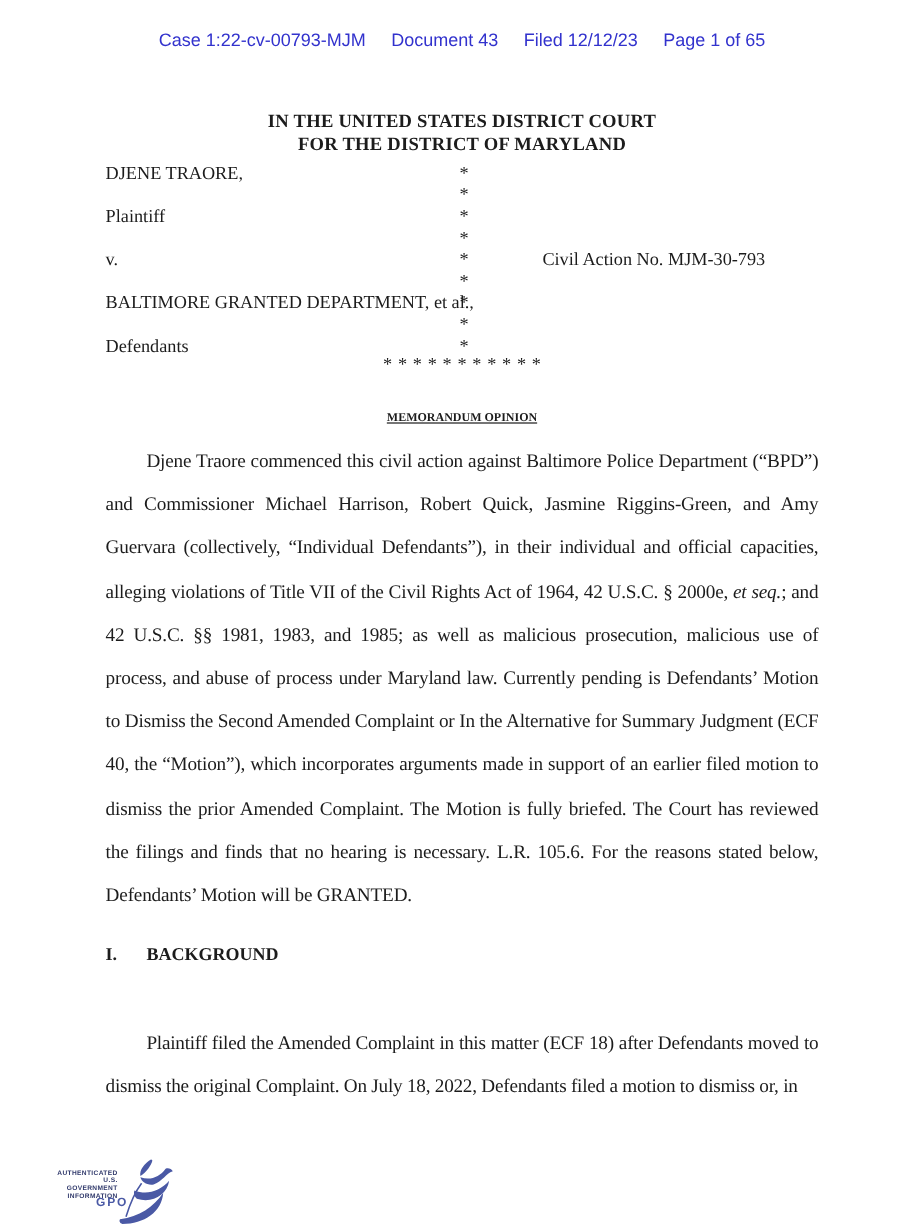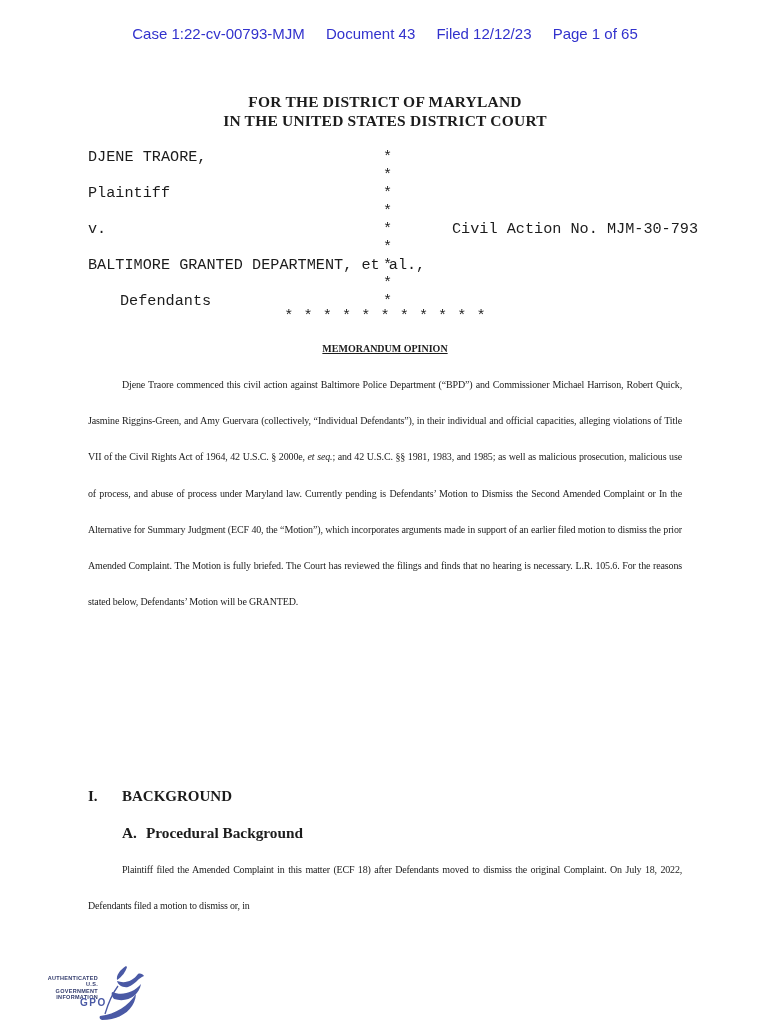--- a/index.html
+++ b/index.html
@@ -34,32 +34,31 @@
     text-align: center;
     font-weight: bold;
     font-size: 15.5px;
     line-height: 18.5px;
     letter-spacing: 0.2px;
   }
 
   
   .caption {
     position: absolute;
-    top: 148px; left: 88px;
+    top: 136px; left: 88px;
     width: 594px;
     height: 180px;
     font-size: 15.2px;
-    font-family: Liberation Mono, monospace;
   }
   .cap-line { position: absolute; left: 0; white-space: nowrap; }
   .cap-plaintiff-name  { top: 0; }
   .cap-plaintiff-label { top: 36px; }
   .cap-versus          { top: 72px; }
   .cap-defendant-name  { top: 108px; }
-  .cap-defendants-label{ top: 144px; margin-left: 32px; }
+  .cap-defendants-label{ top: 144px; }
   .star-col span {
     position: absolute;
     left: 295px;
     font-size: 15.2px;
   }
   .st0{top:0}.st1{top:18px}.st2{top:36px}.st3{top:54px}.st4{top:72px}
   .st5{top:90px}.st6{top:108px}.st7{top:126px}.st8{top:144px}
   .case-no { position: absolute; left: 364px; top: 72px; white-space: nowrap; }
   .star-row {
     position: absolute;
@@ -79,21 +78,21 @@
     font-size: 10px;
     text-decoration: underline;
   }
 
   
   .para {
     position: absolute;
     left: 88px;
     width: 594px;
     text-align: justify;
-    font-size: 10px;
+    font-size: 16px;
     line-height: 36.2px;
     letter-spacing: -0.15px;
   }
   .p1 { top: 367px; text-indent: 34px; }
   .p2 { top: 852px; text-indent: 34px; letter-spacing: -0.2px; }
   .para i { font-style: italic; }
 
   
   .heading1 {
     position: absolute;
@@ -145,22 +144,22 @@
 <div class="page">
 
   <div class="pdf-header">
     <span>Case 1:22-cv-00793-MJM</span>
     <span>Document 43</span>
     <span>Filed 12/12/23</span>
     <span>Page 1 of 65</span>
   </div>
 
   <div class="court-title">
+    <div>IN THE UNITED STATES DISTRICT COURT</div>
     <div>FOR THE DISTRICT OF MARYLAND</div>
-    <div>IN THE UNITED STATES DISTRICT COURT</div>
   </div>
 
   <div class="caption">
     <span class="cap-line cap-plaintiff-name">DJENE TRAORE,</span>
     <span class="cap-line cap-plaintiff-label">Plaintiff</span>
     <span class="cap-line cap-versus">v.</span>
     <span class="cap-line cap-defendant-name">BALTIMORE GRANTED DEPARTMENT, et al.,</span>
     <span class="cap-line cap-defendants-label">Defendants</span>
 
     <span class="star-col">
@@ -180,23 +179,20 @@
   </div>
 
   <div class="opinion-title">MEMORANDUM OPINION</div>
 
   <p class="para p1"><span>Djene Traore commenced this civil action against Baltimore Police Department (“BPD”) and Commissioner Michael Harrison, Robert Quick, Jasmine Riggins-Green, and Amy Guervara (collectively, “Individual Defendants”), in their individual and official capacities, alleging violations of Title VII of the Civil Rights Act of 1964, 42 U.S.C. § 2000e, </span><i>et seq.</i><span>; and 42 U.S.C. §§ 1981, 1983, and 1985; as well as malicious prosecution, malicious use of process, and abuse of process under Maryland law. Currently pending is Defendants’ Motion to Dismiss the Second Amended Complaint or In the Alternative for Summary Judgment (ECF 40, the “Motion”), which incorporates arguments made in support of an earlier filed motion to dismiss the prior Amended Complaint. The Motion is fully briefed. The Court has reviewed the filings and finds that no hearing is necessary. L.R. 105.6. For the reasons stated below, Defendants’ Motion will be GRANTED.</span></p>
 
   <div class="heading1">
     <span class="num">I.</span><span>BACKGROUND</span>
   </div>
 
-  <div class="heading2">
-    <span class="letter">A.</span><span>Procedural Background</span>
-  </div>
 
   <p class="para p2">Plaintiff filed the Amended Complaint in this matter (ECF 18) after Defendants moved to dismiss the original Complaint. On July 18, 2022, Defendants filed a motion to dismiss or, in</p>
 
   <div class="gpo-seal">
     <div class="gpo-text">
       <div>AUTHENTICATED</div>
       <div>U.S. GOVERNMENT</div>
       <div>INFORMATION</div>
     </div>
     <div class="gpo-label">GPO</div>

